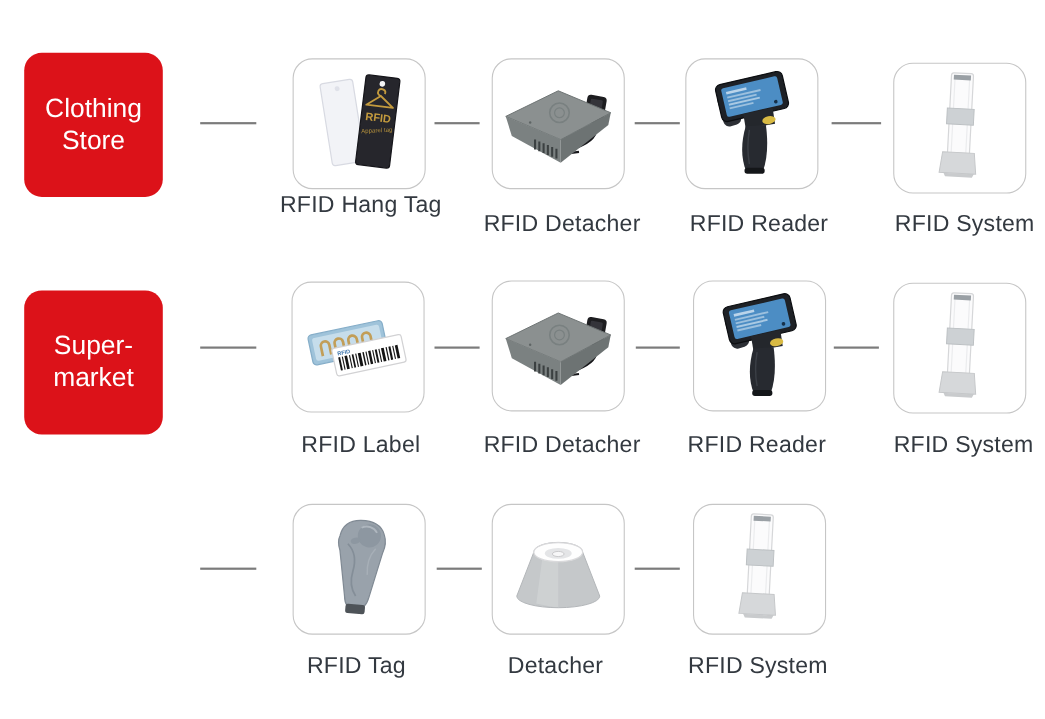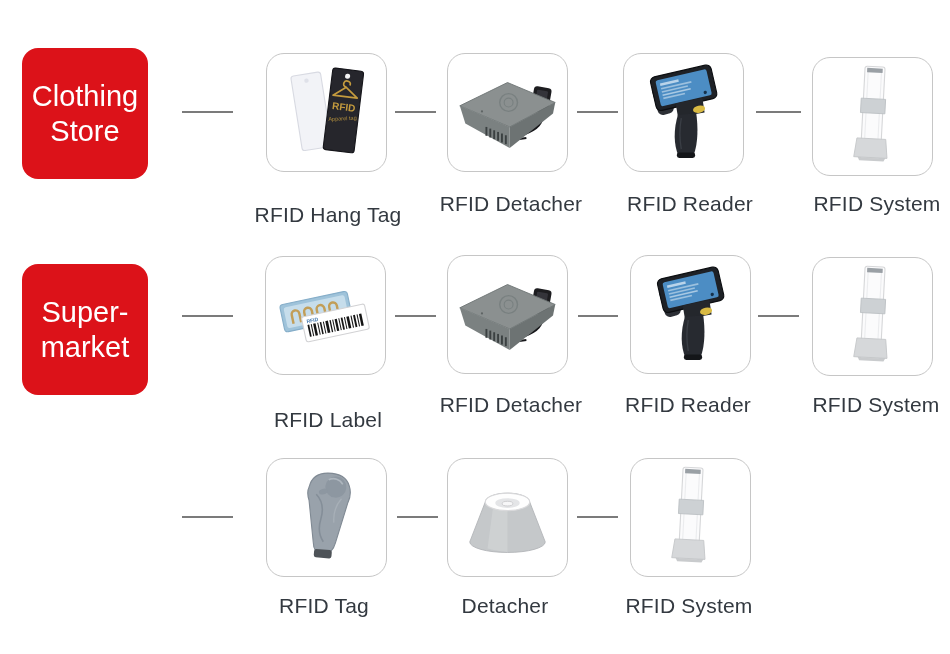--- a/index.html
+++ b/index.html
@@ -22,21 +22,21 @@
   .category{
     position:absolute;
     width:126px;height:131px;
     background:var(--category-bg);
     border-radius:16px;
     display:flex;align-items:center;justify-content:center;
     text-align:center;
   }
   .category-text{
     color:var(--category-text);
-    font-size:29px;
+    font-size:24px;
     line-height:1.2;
     white-space:pre-line;
   }
   .connector{
     position:absolute;height:2px;
     background:var(--connector);
   }
   .item-box{
     position:absolute;
     width:121px;height:119px;
@@ -215,21 +215,21 @@
       </svg>
   </div>
   <div class="connector" style="left:756px;top:111px;width:45px;"></div>
 
   <div class="item-box" style="left:812px;top:57px;">
     <svg class="icon" viewBox="0 0 100 100">
         <use href="#sym-gate"></use>
       </svg>
   </div>
 
-  <div class="item-label" style="left:228px;top:203px;">RFID Hang Tag</div>
+  <div class="item-label" style="left:228px;top:175px;">RFID Hang Tag</div>
   <div class="item-label" style="left:411px;top:192px;">RFID Detacher</div>
   <div class="item-label" style="left:590px;top:192px;">RFID Reader</div>
   <div class="item-label" style="left:777px;top:192px;">RFID System</div>
 
   <div class="category" style="left:22px;top:264px;">
     <span class="category-text">Super-
 market</span>
   </div>
   <div class="connector" style="left:182px;top:315px;width:51px;"></div>
 
@@ -253,21 +253,21 @@
       </svg>
   </div>
   <div class="connector" style="left:758px;top:315px;width:41px;"></div>
 
   <div class="item-box" style="left:812px;top:257px;">
     <svg class="icon" viewBox="0 0 100 100">
         <use href="#sym-gate"></use>
       </svg>
   </div>
 
-  <div class="item-label" style="left:228px;top:408px;">RFID Label</div>
+  <div class="item-label" style="left:228px;top:393px;">RFID Label</div>
   <div class="item-label" style="left:411px;top:393px;">RFID Detacher</div>
   <div class="item-label" style="left:588px;top:393px;">RFID Reader</div>
   <div class="item-label" style="left:776px;top:393px;">RFID System</div>
 
   <div class="connector" style="left:182px;top:516px;width:51px;"></div>
 
   <div class="item-box" style="left:266px;top:458px;">
     <svg class="icon" viewBox="0 0 100 100">
         <use href="#sym-hardtag"></use>
       </svg>

